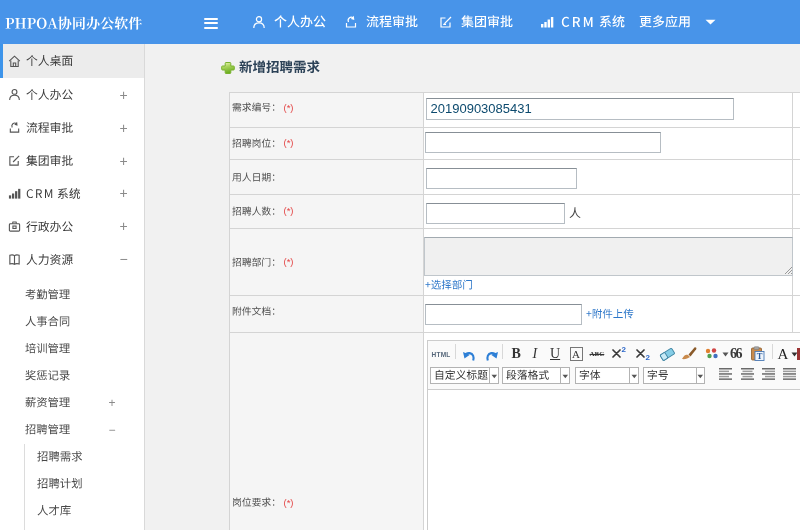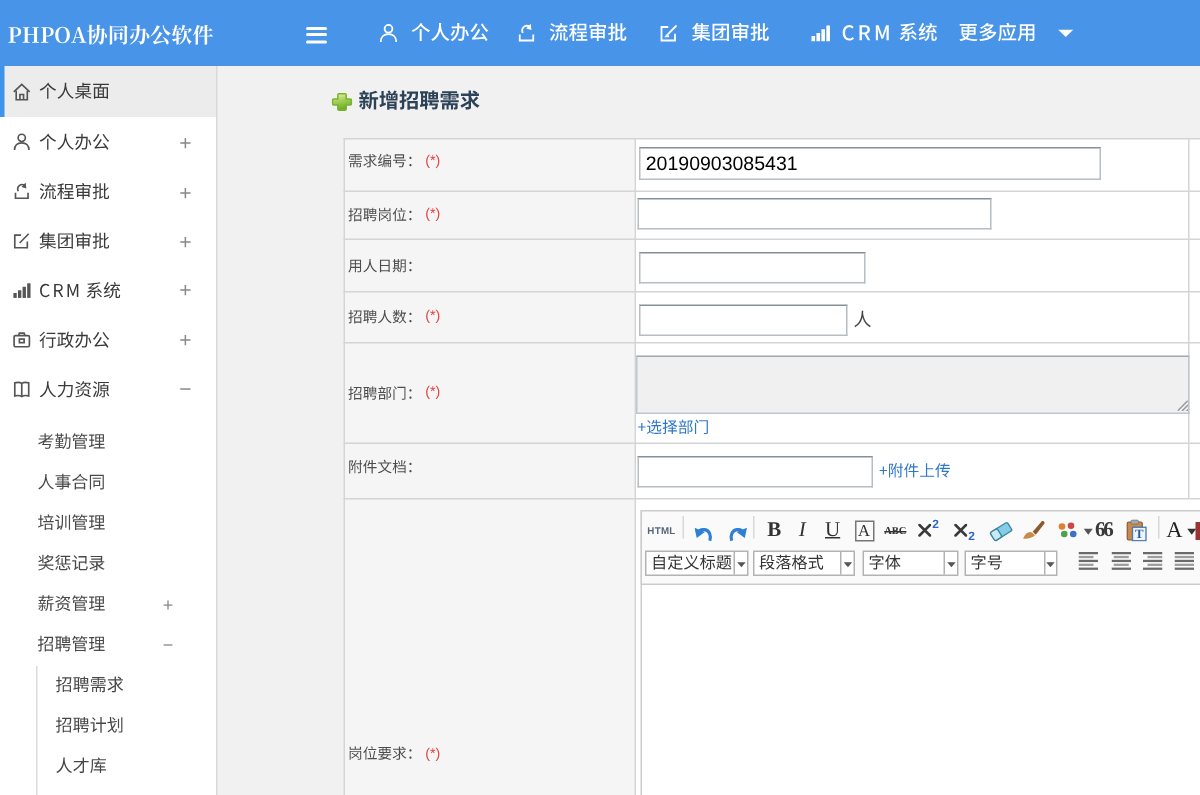--- a/index.html
+++ b/index.html
@@ -218,21 +218,21 @@
     </svg>
 <div style="position:absolute;left:283.5px;top:255.1px;height:14px;line-height:14px;font-family:'Liberation Sans',sans-serif;font-size:9.5px;color:#e34444;">(*)</div>
 <svg style="position:absolute;left:232.0px;top:304.0px;overflow:visible" width="51" height="16">
       <path d="M5.6 6.7C6.0 7.4 6.4 8.4 6.6 9.0L7.2 8.7C7.0 8.1 6.6 7.2 6.2 6.5ZM7.9 2.7L7.9 4.8L5.4 4.8L5.4 5.5L7.9 5.5L7.9 10.6C7.9 10.8 7.8 10.8 7.7 10.8C7.5 10.8 7.0 10.8 6.5 10.8C6.6 11.0 6.7 11.4 6.8 11.5C7.5 11.6 7.9 11.5 8.2 11.4C8.5 11.3 8.6 11.1 8.6 10.6L8.6 5.5L9.4 5.5L9.4 4.8L8.6 4.8L8.6 2.7ZM5.1 2.6C4.6 4.0 3.9 5.4 3.1 6.3C3.3 6.4 3.5 6.8 3.6 6.9C3.8 6.6 4.1 6.3 4.3 5.9L4.3 11.5L4.9 11.5L4.9 4.7C5.3 4.1 5.5 3.4 5.7 2.7ZM0.8 3.0L0.8 11.6L1.5 11.6L1.5 3.6L2.7 3.6C2.5 4.3 2.2 5.2 2.0 5.9C2.6 6.8 2.8 7.5 2.8 8.0C2.8 8.3 2.7 8.6 2.6 8.7C2.5 8.8 2.4 8.8 2.3 8.8C2.1 8.8 2.0 8.8 1.8 8.8C1.9 9.0 1.9 9.3 1.9 9.4C2.1 9.5 2.4 9.5 2.6 9.4C2.7 9.4 2.9 9.3 3.0 9.2C3.3 9.1 3.4 8.6 3.4 8.1C3.4 7.4 3.3 6.7 2.6 5.9C2.9 5.1 3.3 4.0 3.5 3.2L3.0 2.9L2.9 3.0ZM12.9 7.4L12.9 8.2L15.7 8.2L15.7 11.6L16.5 11.6L16.5 8.2L19.1 8.2L19.1 7.4L16.5 7.4L16.5 5.3L18.7 5.3L18.7 4.6L16.5 4.6L16.5 2.7L15.7 2.7L15.7 4.6L14.4 4.6C14.5 4.1 14.6 3.6 14.7 3.2L14.0 3.0C13.8 4.3 13.4 5.6 12.8 6.4C13.0 6.5 13.3 6.7 13.5 6.8C13.7 6.4 14.0 5.8 14.2 5.3L15.7 5.3L15.7 7.4ZM12.4 2.6C11.9 4.1 11.0 5.5 10.1 6.5C10.2 6.7 10.5 7.0 10.5 7.2C10.8 6.9 11.1 6.5 11.4 6.1L11.4 11.5L12.1 11.5L12.1 4.9C12.5 4.2 12.8 3.5 13.1 2.8ZM23.7 2.7C24.0 3.2 24.4 3.9 24.5 4.3L25.3 4.0C25.1 3.6 24.8 2.9 24.5 2.5ZM20.1 4.3L20.1 5.0L21.6 5.0C22.2 6.5 23.0 7.8 24.0 8.8C22.9 9.7 21.6 10.4 20.0 10.8C20.1 11.0 20.3 11.4 20.4 11.5C22.1 11.0 23.4 10.3 24.5 9.3C25.6 10.3 27.0 11.1 28.6 11.5C28.7 11.3 28.9 11.0 29.1 10.8C27.5 10.4 26.2 9.7 25.1 8.8C26.1 7.8 26.8 6.5 27.4 5.0L28.9 5.0L28.9 4.3ZM24.5 8.3C23.6 7.4 22.9 6.3 22.4 5.0L26.6 5.0C26.1 6.3 25.4 7.4 24.5 8.3ZM37.7 3.2C37.5 3.9 37.1 4.9 36.8 5.5L37.4 5.7C37.7 5.1 38.1 4.2 38.5 3.4ZM33.3 3.4C33.6 4.1 34.0 5.1 34.2 5.7L34.8 5.4C34.6 4.8 34.2 3.9 33.9 3.2ZM31.3 2.5L31.3 4.6L29.9 4.6L29.9 5.3L31.2 5.3C30.9 6.7 30.3 8.2 29.7 9.1C29.8 9.2 29.9 9.5 30.0 9.7C30.5 9.1 31.0 8.0 31.3 6.9L31.3 11.6L32.0 11.6L32.0 6.6C32.3 7.1 32.7 7.7 32.8 8.0L33.3 7.5C33.1 7.2 32.3 6.1 32.0 5.7L32.0 5.3L33.2 5.3L33.2 4.6L32.0 4.6L32.0 2.5ZM33.0 10.2L33.0 10.9L37.7 10.9L37.7 11.5L38.4 11.5L38.4 6.2L36.2 6.2L36.2 2.6L35.5 2.6L35.5 6.2L33.2 6.2L33.2 6.9L37.7 6.9L37.7 8.1L33.4 8.1L33.4 8.8L37.7 8.8L37.7 10.2ZM41.7 6.0C42.0 6.0 42.4 5.7 42.4 5.3C42.4 4.8 42.0 4.5 41.7 4.5C41.3 4.5 40.9 4.8 40.9 5.3C40.9 5.7 41.3 6.0 41.7 6.0ZM41.7 10.8C42.0 10.8 42.4 10.5 42.4 10.1C42.4 9.6 42.0 9.3 41.7 9.3C41.3 9.3 40.9 9.6 40.9 10.1C40.9 10.5 41.3 10.8 41.7 10.8Z" fill="#4d4d4d"></path>
     </svg>
 <svg style="position:absolute;left:232.0px;top:495.0px;overflow:visible" width="51" height="16">
       <path d="M1.1 2.9L1.1 4.8L8.7 4.8L8.7 2.9L7.9 2.9L7.9 4.1L5.2 4.1L5.2 2.5L4.5 2.5L4.5 4.1L1.8 4.1L1.8 2.9ZM1.1 5.6L1.1 11.5L1.8 11.5L1.8 6.2L8.1 6.2L8.1 10.6C8.1 10.8 8.0 10.8 7.8 10.9C7.7 10.9 7.0 10.9 6.4 10.8C6.5 11.0 6.6 11.3 6.6 11.5C7.5 11.5 8.0 11.5 8.4 11.4C8.7 11.3 8.8 11.1 8.8 10.6L8.8 5.6ZM2.4 7.3C3.0 7.6 3.8 8.1 4.5 8.6C3.8 9.2 3.0 9.7 2.1 10.0C2.3 10.1 2.5 10.4 2.6 10.6C3.5 10.2 4.3 9.6 5.1 9.0C5.8 9.5 6.4 10.0 6.8 10.4L7.3 9.9C6.9 9.5 6.3 9.0 5.6 8.6C6.2 8.0 6.7 7.4 7.2 6.8L6.5 6.5C6.1 7.1 5.6 7.7 5.1 8.2C4.3 7.7 3.5 7.2 2.8 6.8ZM13.4 4.3L13.4 5.0L18.8 5.0L18.8 4.3ZM14.1 5.8C14.4 7.2 14.7 9.0 14.7 10.0L15.5 9.8C15.4 8.8 15.1 7.0 14.7 5.6ZM15.4 2.7C15.6 3.2 15.8 3.8 15.8 4.2L16.6 4.0C16.5 3.6 16.3 3.0 16.1 2.5ZM13.0 10.4L13.0 11.2L19.2 11.2L19.2 10.4L17.1 10.4C17.5 9.1 17.9 7.2 18.2 5.7L17.4 5.6C17.2 7.0 16.8 9.1 16.4 10.4ZM12.6 2.6C12.1 4.1 11.1 5.5 10.2 6.5C10.3 6.7 10.5 7.0 10.6 7.2C10.9 6.9 11.3 6.5 11.6 6.0L11.6 11.5L12.3 11.5L12.3 4.9C12.7 4.2 13.0 3.5 13.3 2.8ZM26.2 8.5C25.9 9.1 25.4 9.5 24.8 9.9C24.1 9.7 23.4 9.5 22.6 9.4C22.8 9.1 23.1 8.8 23.3 8.5ZM20.8 4.5L20.8 7.0L23.4 7.0C23.2 7.3 23.1 7.6 22.9 7.9L20.1 7.9L20.1 8.5L22.5 8.5C22.1 9.0 21.7 9.4 21.4 9.8C22.3 9.9 23.1 10.1 23.8 10.3C22.9 10.6 21.7 10.8 20.2 10.9C20.3 11.1 20.4 11.3 20.5 11.5C22.3 11.4 23.8 11.1 24.9 10.6C26.1 10.9 27.2 11.2 28.0 11.6L28.7 11.0C27.9 10.7 26.8 10.4 25.7 10.1C26.3 9.7 26.7 9.2 27.0 8.5L28.9 8.5L28.9 7.9L23.7 7.9C23.9 7.6 24.0 7.4 24.2 7.1L23.7 7.0L28.3 7.0L28.3 4.5L25.9 4.5L25.9 3.6L28.7 3.6L28.7 3.0L20.3 3.0L20.3 3.6L23.0 3.6L23.0 4.5ZM23.6 3.6L25.2 3.6L25.2 4.5L23.6 4.5ZM21.5 5.1L23.0 5.1L23.0 6.4L21.5 6.4ZM23.6 5.1L25.2 5.1L25.2 6.4L23.6 6.4ZM25.9 5.1L27.6 5.1L27.6 6.4L25.9 6.4ZM30.5 5.9C31.2 6.4 31.9 7.2 32.2 7.8L32.8 7.3C32.4 6.8 31.7 6.0 31.1 5.5ZM29.8 9.9L30.3 10.6C31.3 10.0 32.6 9.2 33.9 8.4L33.9 10.6C33.9 10.8 33.8 10.8 33.7 10.8C33.5 10.8 32.8 10.8 32.1 10.8C32.3 11.0 32.4 11.4 32.4 11.6C33.3 11.6 33.9 11.6 34.2 11.4C34.5 11.3 34.7 11.1 34.7 10.6L34.7 6.7C35.5 8.5 36.7 10.0 38.3 10.7C38.5 10.5 38.7 10.3 38.9 10.1C37.8 9.6 36.9 8.8 36.1 7.8C36.8 7.3 37.6 6.5 38.2 5.8L37.6 5.4C37.1 6.0 36.4 6.7 35.8 7.3C35.3 6.6 34.9 5.8 34.7 5.0L34.7 4.9L38.6 4.9L38.6 4.2L37.4 4.2L37.8 3.7C37.4 3.4 36.6 2.9 36.0 2.6L35.6 3.1C36.2 3.4 36.9 3.9 37.3 4.2L34.7 4.2L34.7 2.6L33.9 2.6L33.9 4.2L30.0 4.2L30.0 4.9L33.9 4.9L33.9 7.6C32.4 8.5 30.8 9.4 29.8 9.9ZM41.7 6.0C42.0 6.0 42.4 5.7 42.4 5.3C42.4 4.8 42.0 4.5 41.7 4.5C41.3 4.5 40.9 4.8 40.9 5.3C40.9 5.7 41.3 6.0 41.7 6.0ZM41.7 10.8C42.0 10.8 42.4 10.5 42.4 10.1C42.4 9.6 42.0 9.3 41.7 9.3C41.3 9.3 40.9 9.6 40.9 10.1C40.9 10.5 41.3 10.8 41.7 10.8Z" fill="#4d4d4d"></path>
     </svg>
 <div style="position:absolute;left:283.5px;top:495.6px;height:14px;line-height:14px;font-family:'Liberation Sans',sans-serif;font-size:9.5px;color:#e34444;">(*)</div>
 <div style="position:absolute;left:425.5px;top:97.5px;width:308px;height:22px;background:#fff;border:1px solid #b6bdc3;border-top-color:#878f96;box-sizing:border-box;"></div>
-<div style="position:absolute;left:430.5px;top:98.8px;height:20px;line-height:20px;font-family:'Liberation Sans',sans-serif;font-size:13px;color:#000000;">20190903085431</div>
+<div style="position:absolute;left:430.5px;top:98.8px;height:20px;line-height:20px;font-family:'Liberation Sans',sans-serif;font-size:13px;color:#0c4a6e;">20190903085431</div>
 <div style="position:absolute;left:425px;top:132px;width:236px;height:20.5px;background:#fff;border:1px solid #b6bdc3;border-top-color:#878f96;box-sizing:border-box;"></div>
 <div style="position:absolute;left:425.5px;top:167.5px;width:151.5px;height:21.5px;background:#fff;border:1px solid #b6bdc3;border-top-color:#878f96;box-sizing:border-box;"></div>
 <div style="position:absolute;left:426px;top:202.5px;width:139px;height:21.5px;background:#fff;border:1px solid #b6bdc3;border-top-color:#878f96;box-sizing:border-box;"></div>
 <svg style="position:absolute;left:568.5px;top:203.9px;overflow:visible" width="14" height="20">
       <path d="M5.5 3.2C5.4 5.0 5.5 10.9 0.5 13.4C0.8 13.6 1.1 13.9 1.2 14.1C4.2 12.5 5.5 9.9 6.0 7.4C6.6 9.7 7.9 12.6 10.9 14.1C11.1 13.8 11.3 13.5 11.6 13.3C7.3 11.4 6.6 6.4 6.4 4.9C6.5 4.2 6.5 3.6 6.5 3.2Z" fill="#444"></path>
     </svg>
 <div style="position:absolute;left:425px;top:303.5px;width:156.5px;height:21px;background:#fff;border:1px solid #b6bdc3;border-top-color:#878f96;box-sizing:border-box;"></div>
 <div style="position:absolute;left:423.8px;top:236.5px;width:369.2px;height:39px;background:#f0f0f0;border:1px solid #c0c6cb;border-top-color:#a2aab0;box-sizing:border-box;"></div>
 <svg style="position:absolute;left:785px;top:267px" width="7" height="7">
       <g stroke="#999" stroke-width="1">

